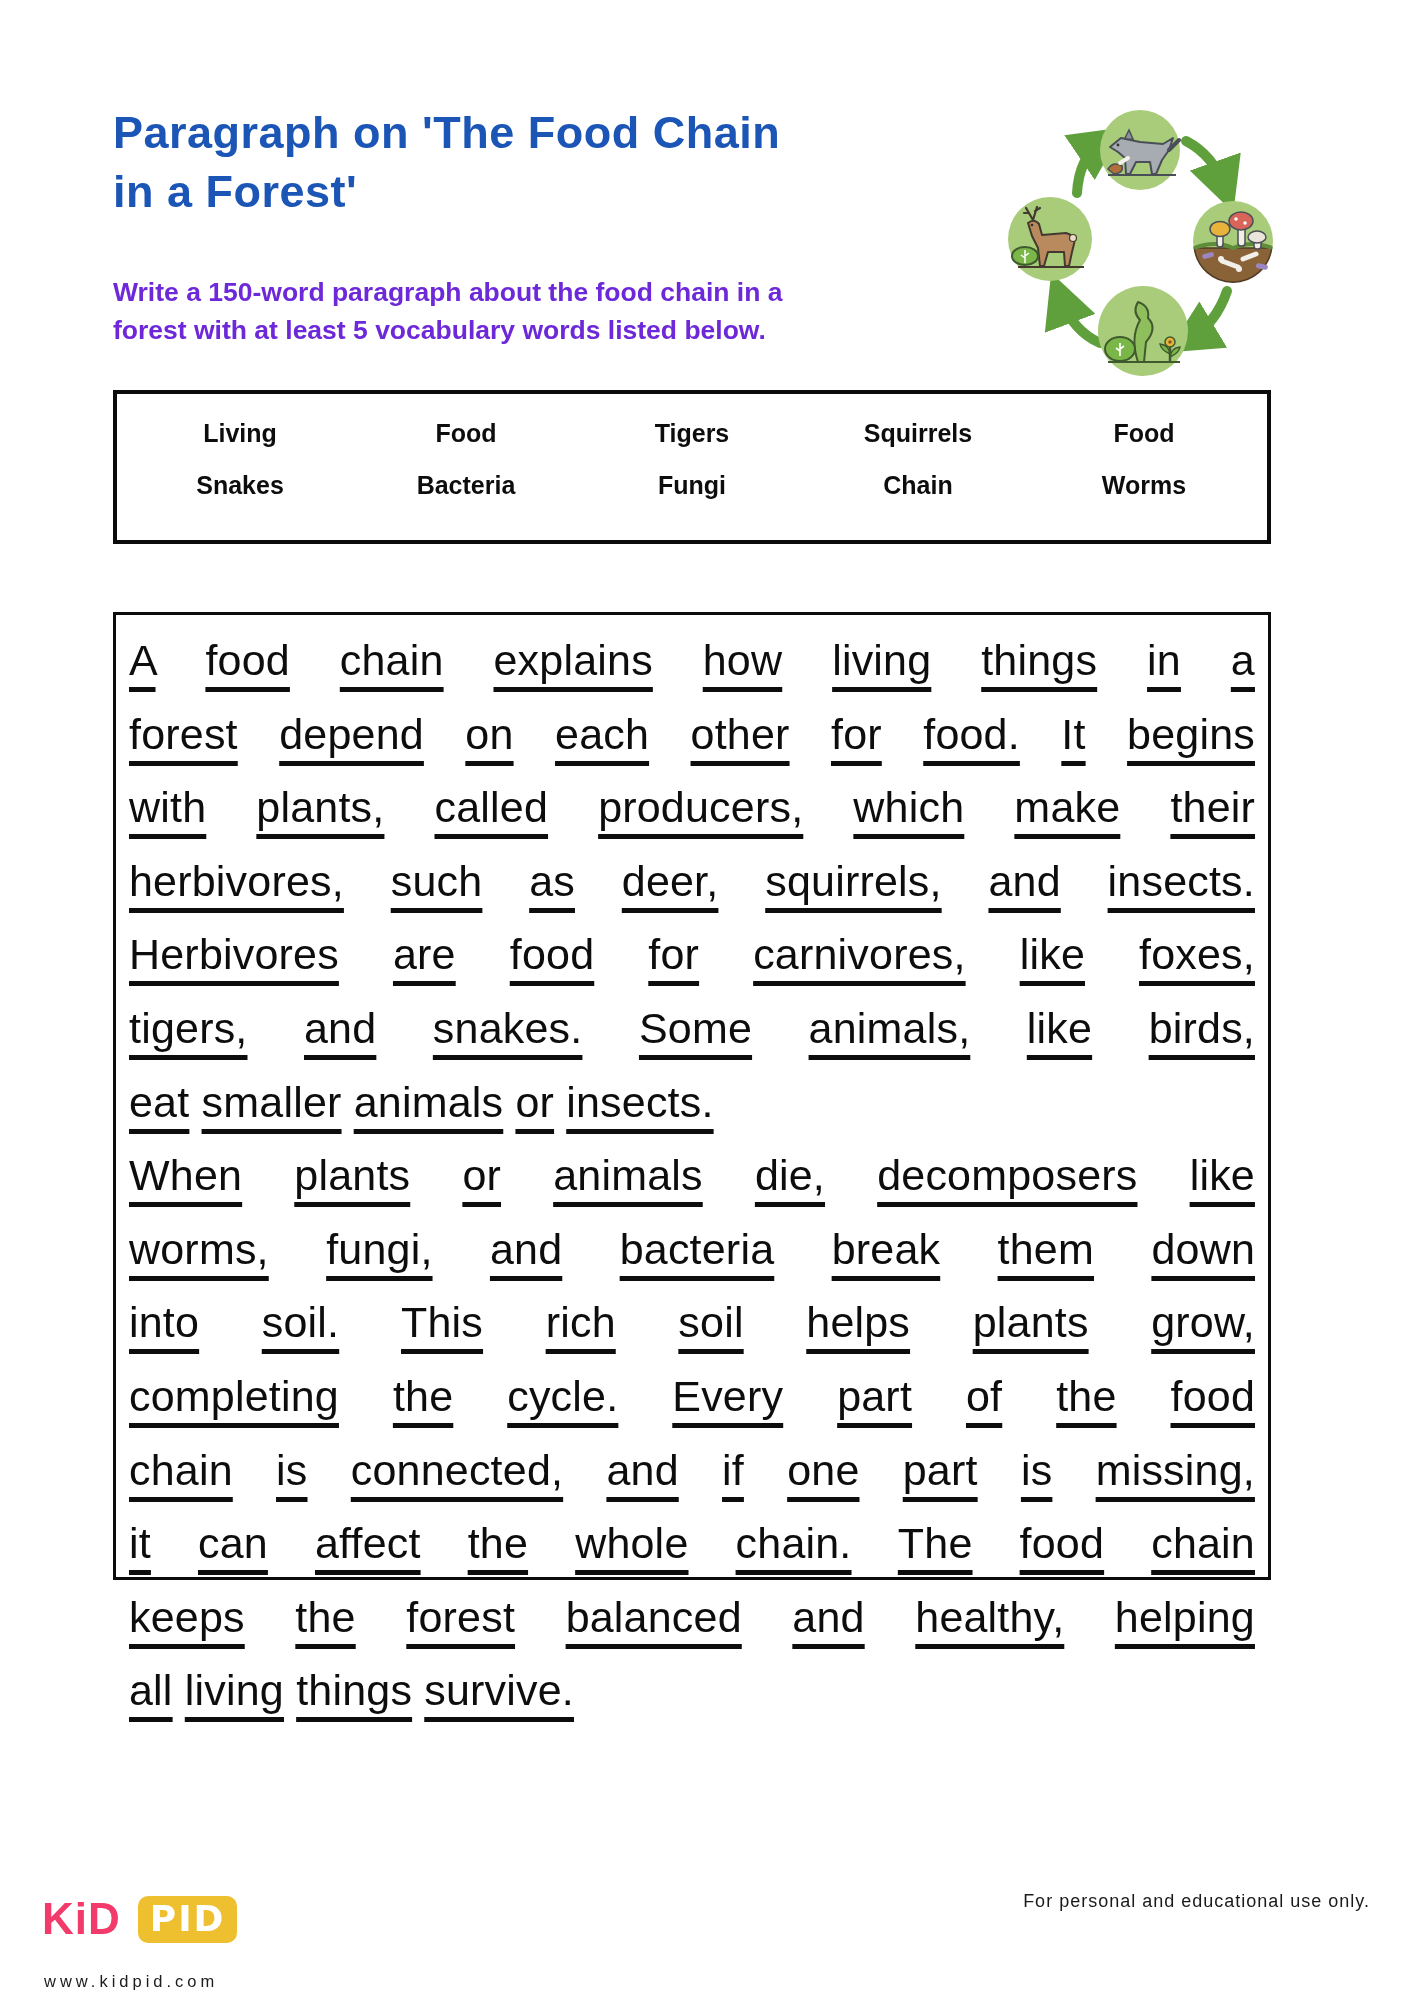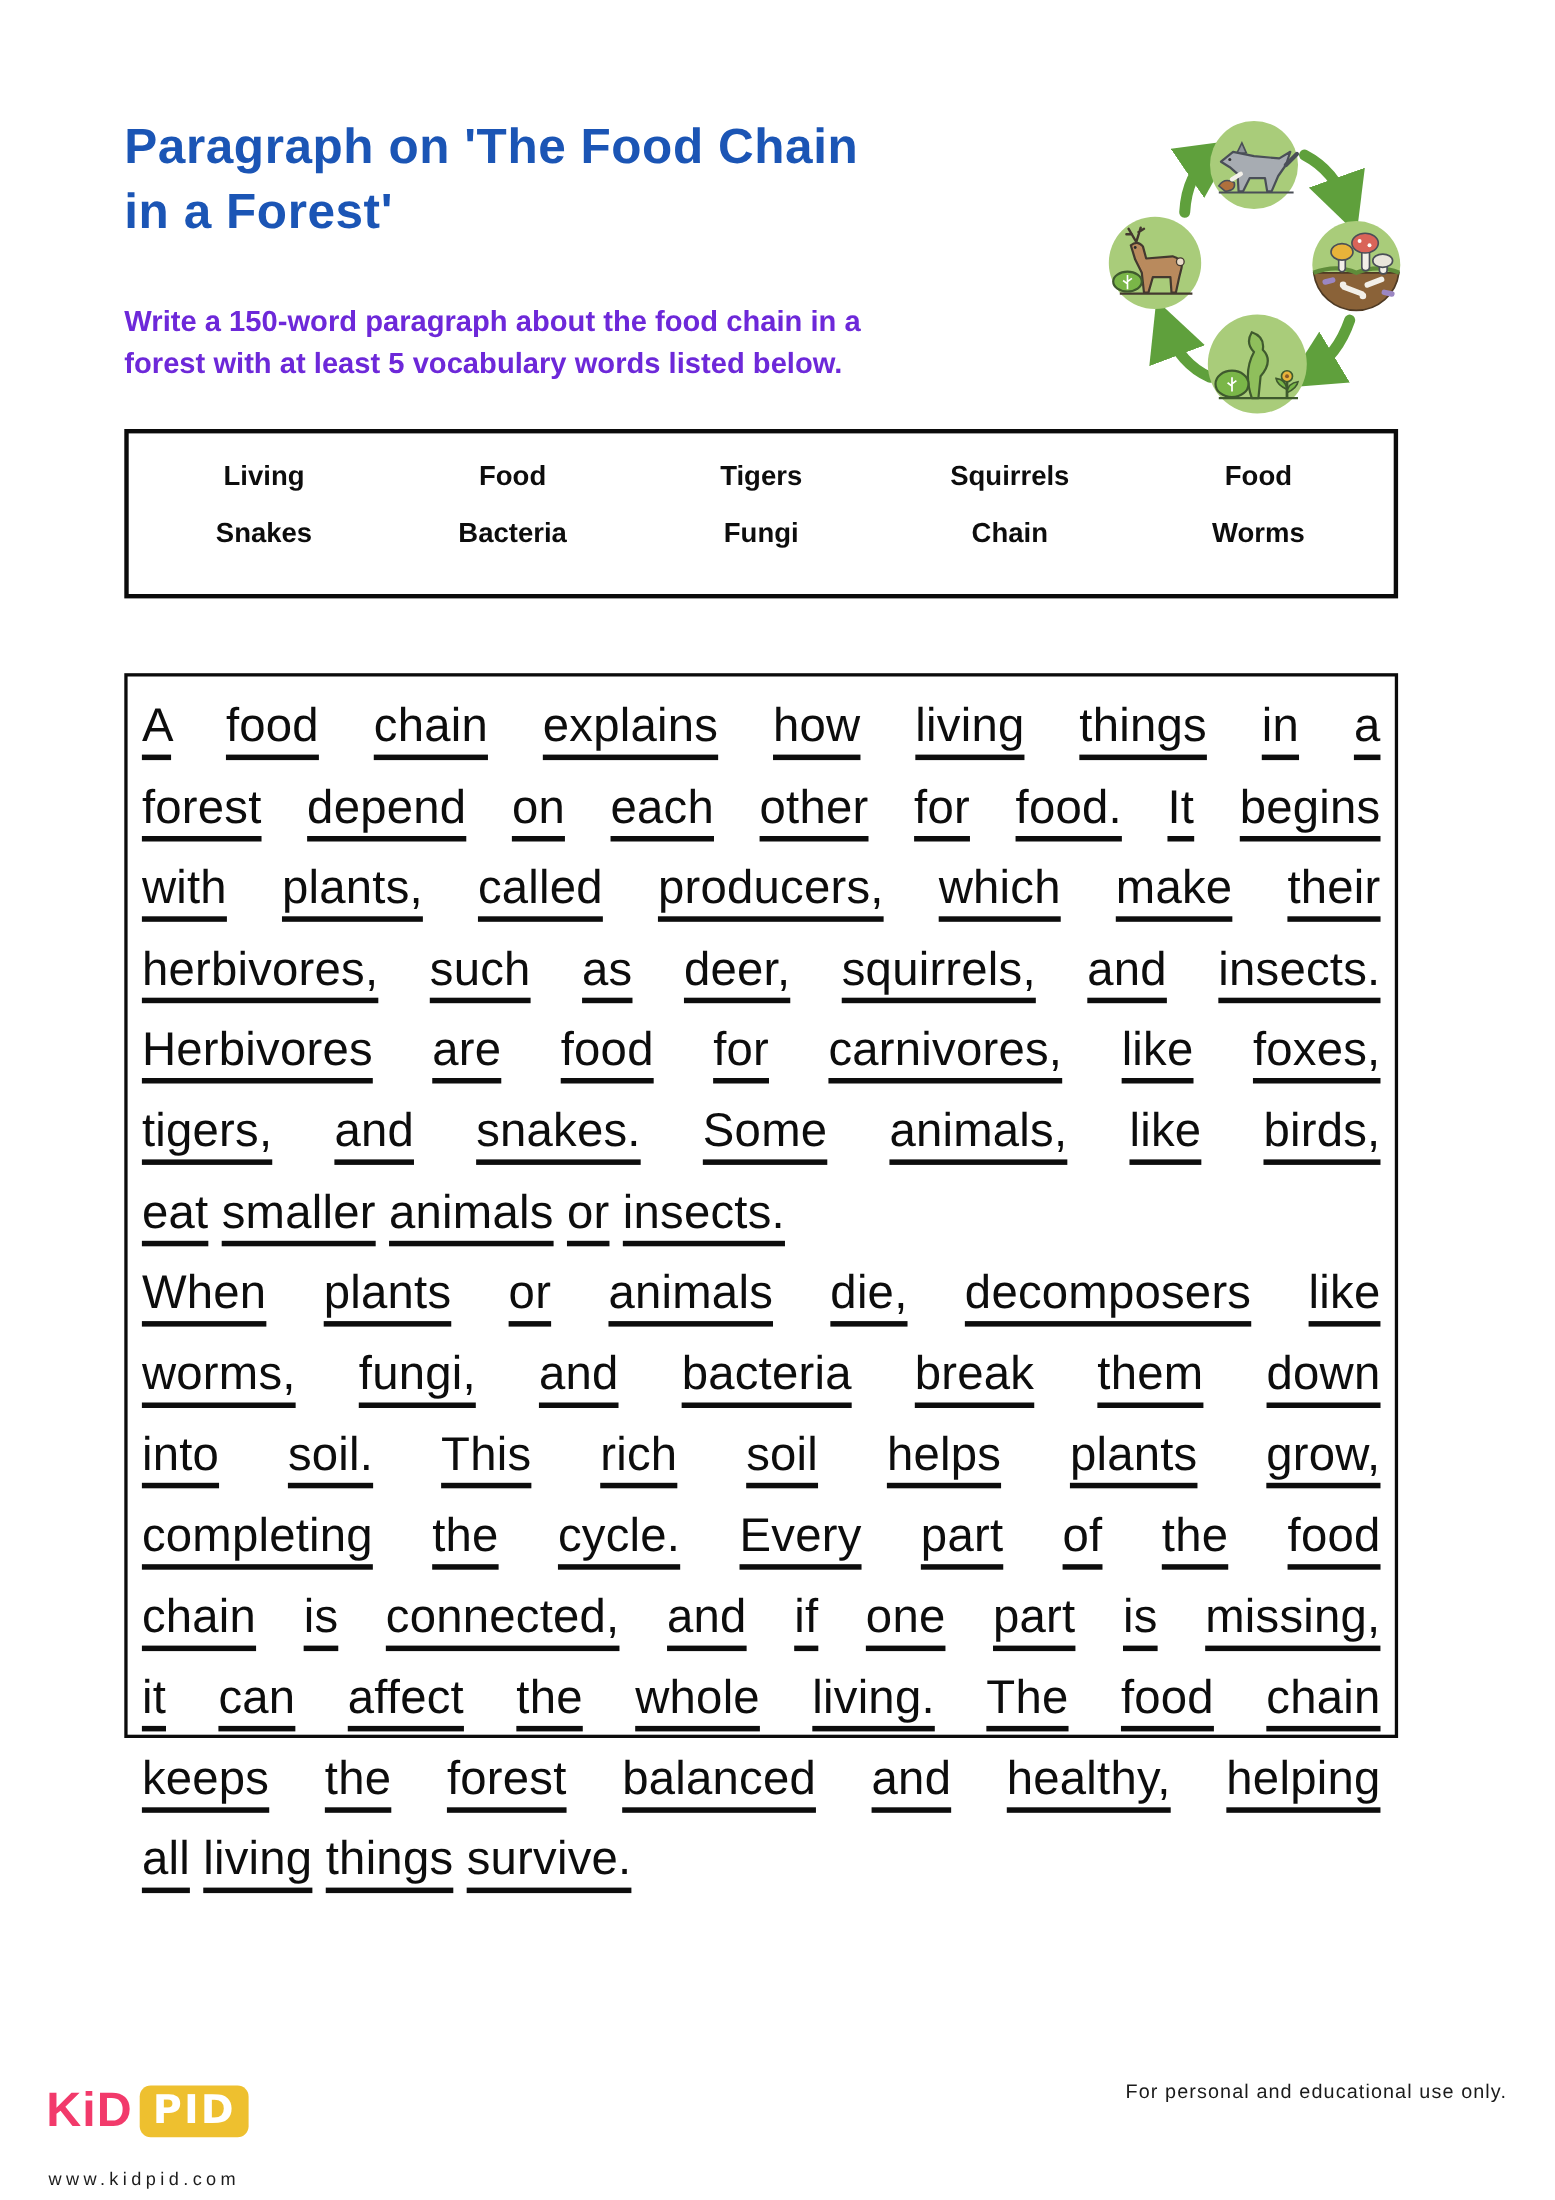--- a/index.html
+++ b/index.html
@@ -43,21 +43,21 @@
     text-decoration-thickness:4.5px;
     text-underline-offset:12px;
   }
   
   .logo { position:absolute; left:42px; top:1894px; display:flex; align-items:center; }
   .logo-kid {
     font-size:44px; font-weight:800; letter-spacing:1px; color:#f23a6b;
     font-family:Liberation Sans, sans-serif;
   }
   .logo-pid {
-    margin-left:6px; background:#eec02f; color:#ffffff; border-radius:10px;
+    margin-left:17px; background:#eec02f; color:#ffffff; border-radius:10px;
     font-size:36px; font-weight:800; letter-spacing:2px; padding:2px 12px 4px 12px;
     font-family:"DejaVu Sans", sans-serif;
   }
   .site-url {
     position:absolute; left:44px; top:1972px; font-size:16.5px; letter-spacing:4px;
     color:#1c1c1c; font-weight:400;
   }
   .license {
     position:absolute; right:44px; top:1888px; width:520px; text-align:right;
     font-size:18px; line-height:1.55; color:#1a1a1a; font-weight:300;
@@ -166,21 +166,21 @@
       <div class="pline"><span class="w">with</span> <span class="w">plants,</span> <span class="w">called</span> <span class="w">producers,</span> <span class="w">which</span> <span class="w">make</span> <span class="w">their</span></div>
       <div class="pline"><span class="w">herbivores,</span> <span class="w">such</span> <span class="w">as</span> <span class="w">deer,</span> <span class="w">squirrels,</span> <span class="w">and</span> <span class="w">insects.</span></div>
       <div class="pline"><span class="w">Herbivores</span> <span class="w">are</span> <span class="w">food</span> <span class="w">for</span> <span class="w">carnivores,</span> <span class="w">like</span> <span class="w">foxes,</span></div>
       <div class="pline"><span class="w">tigers,</span> <span class="w">and</span> <span class="w">snakes.</span> <span class="w">Some</span> <span class="w">animals,</span> <span class="w">like</span> <span class="w">birds,</span></div>
       <div class="pline no-just"><span class="w">eat</span> <span class="w">smaller</span> <span class="w">animals</span> <span class="w">or</span> <span class="w">insects.</span></div>
       <div class="pline"><span class="w">When</span> <span class="w">plants</span> <span class="w">or</span> <span class="w">animals</span> <span class="w">die,</span> <span class="w">decomposers</span> <span class="w">like</span></div>
       <div class="pline"><span class="w">worms,</span> <span class="w">fungi,</span> <span class="w">and</span> <span class="w">bacteria</span> <span class="w">break</span> <span class="w">them</span> <span class="w">down</span></div>
       <div class="pline"><span class="w">into</span> <span class="w">soil.</span> <span class="w">This</span> <span class="w">rich</span> <span class="w">soil</span> <span class="w">helps</span> <span class="w">plants</span> <span class="w">grow,</span></div>
       <div class="pline"><span class="w">completing</span> <span class="w">the</span> <span class="w">cycle.</span> <span class="w">Every</span> <span class="w">part</span> <span class="w">of</span> <span class="w">the</span> <span class="w">food</span></div>
       <div class="pline"><span class="w">chain</span> <span class="w">is</span> <span class="w">connected,</span> <span class="w">and</span> <span class="w">if</span> <span class="w">one</span> <span class="w">part</span> <span class="w">is</span> <span class="w">missing,</span></div>
-      <div class="pline"><span class="w">it</span> <span class="w">can</span> <span class="w">affect</span> <span class="w">the</span> <span class="w">whole</span> <span class="w">living.</span> <span class="w">The</span> <span class="w">food</span> <span class="w">chain</span></div>
+      <div class="pline"><span class="w">it</span> <span class="w">can</span> <span class="w">affect</span> <span class="w">the</span> <span class="w">whole</span> <span class="w">chain.</span> <span class="w">The</span> <span class="w">food</span> <span class="w">chain</span></div>
       <div class="pline"><span class="w">keeps</span> <span class="w">the</span> <span class="w">forest</span> <span class="w">balanced</span> <span class="w">and</span> <span class="w">healthy,</span> <span class="w">helping</span></div>
       <div class="pline no-just"><span class="w">all</span> <span class="w">living</span> <span class="w">things</span> <span class="w">survive.</span></div>
     </section>
 
   <div class="logo">
     <span class="logo-kid">KiD</span>
     <span class="logo-pid">PID</span>
   </div>
   <div class="site-url">www.kidpid.com</div>
 

